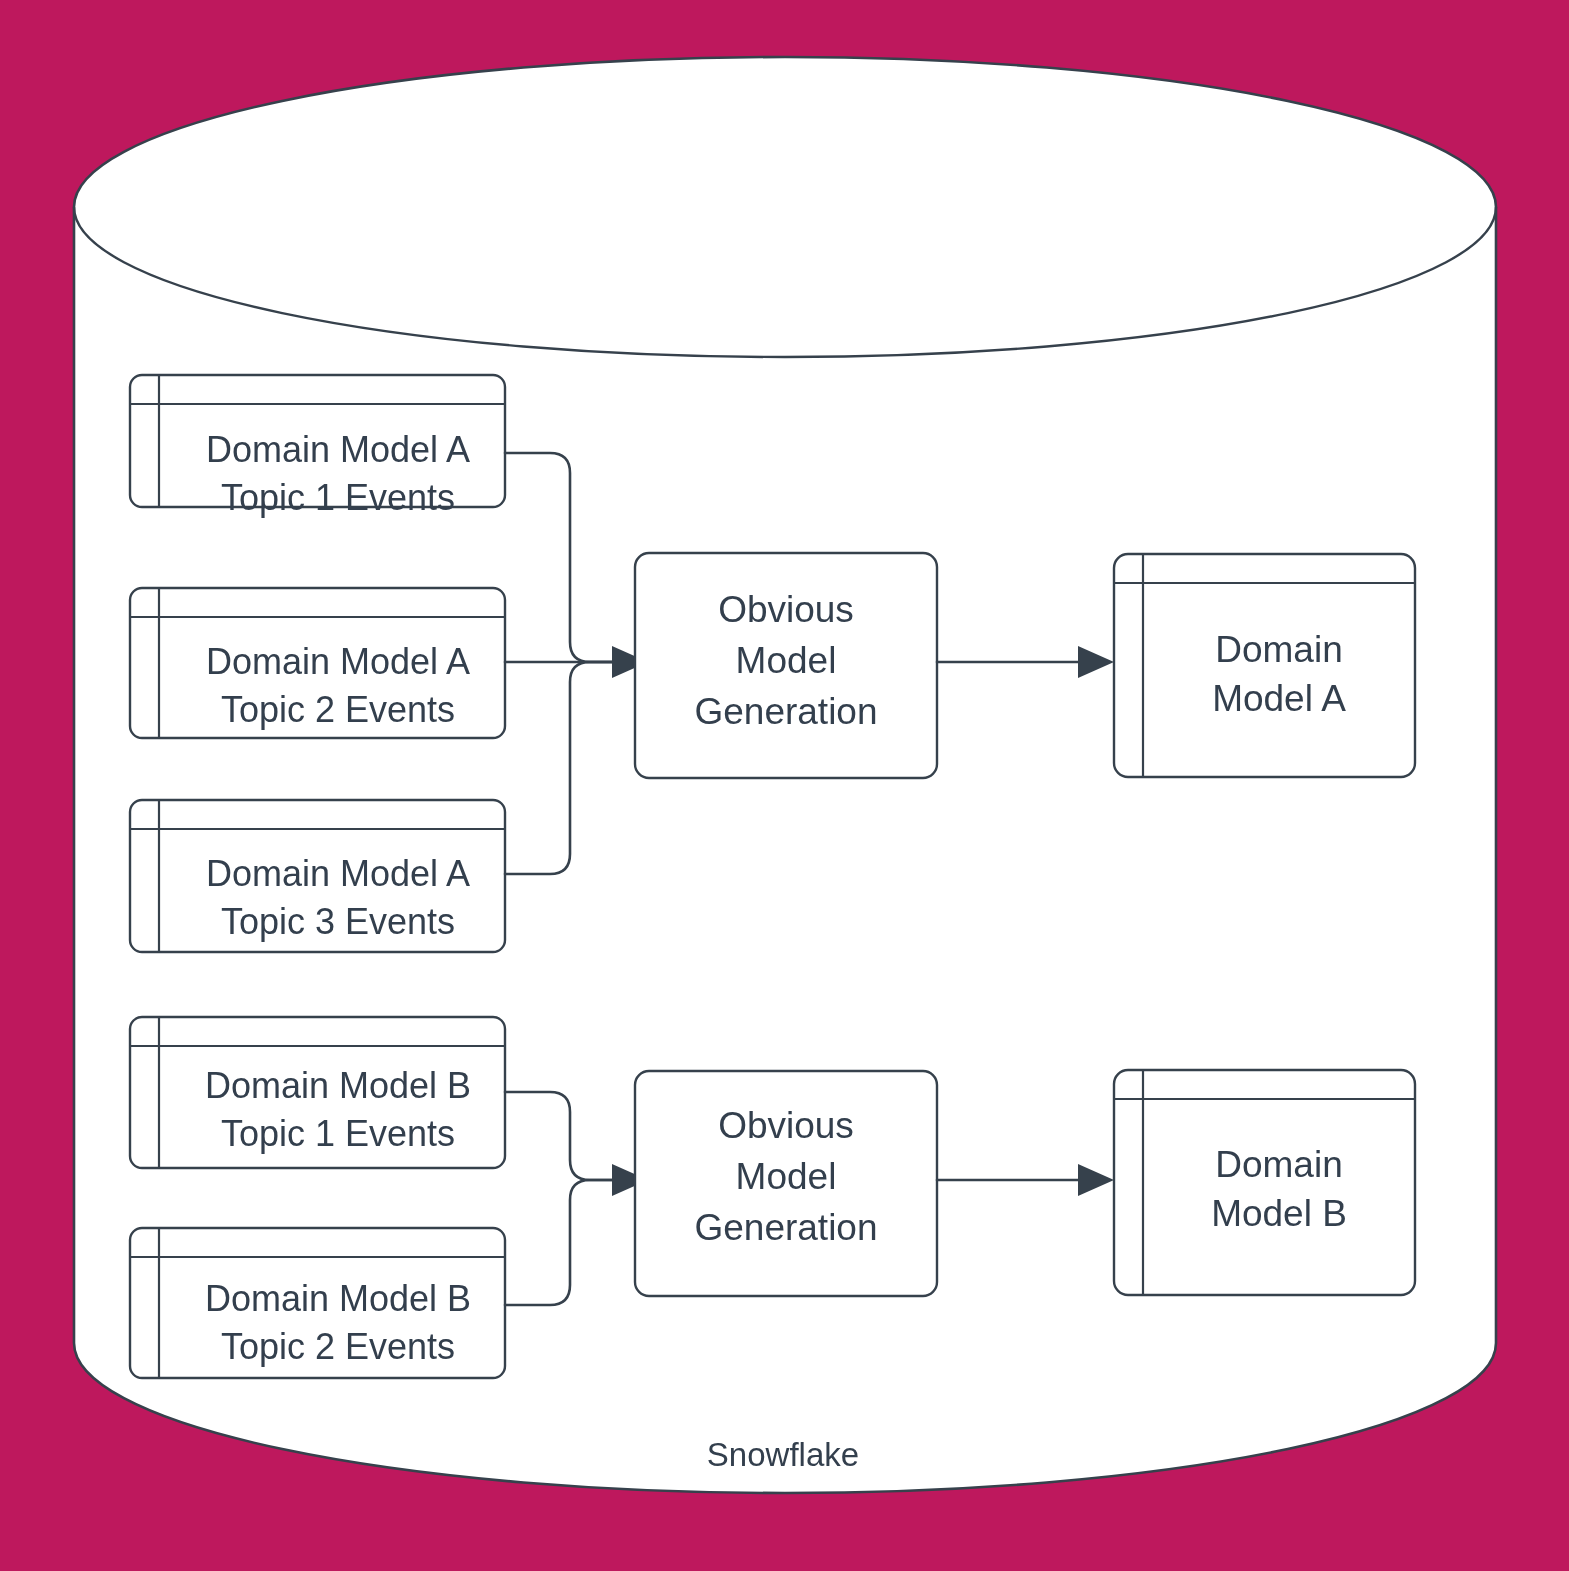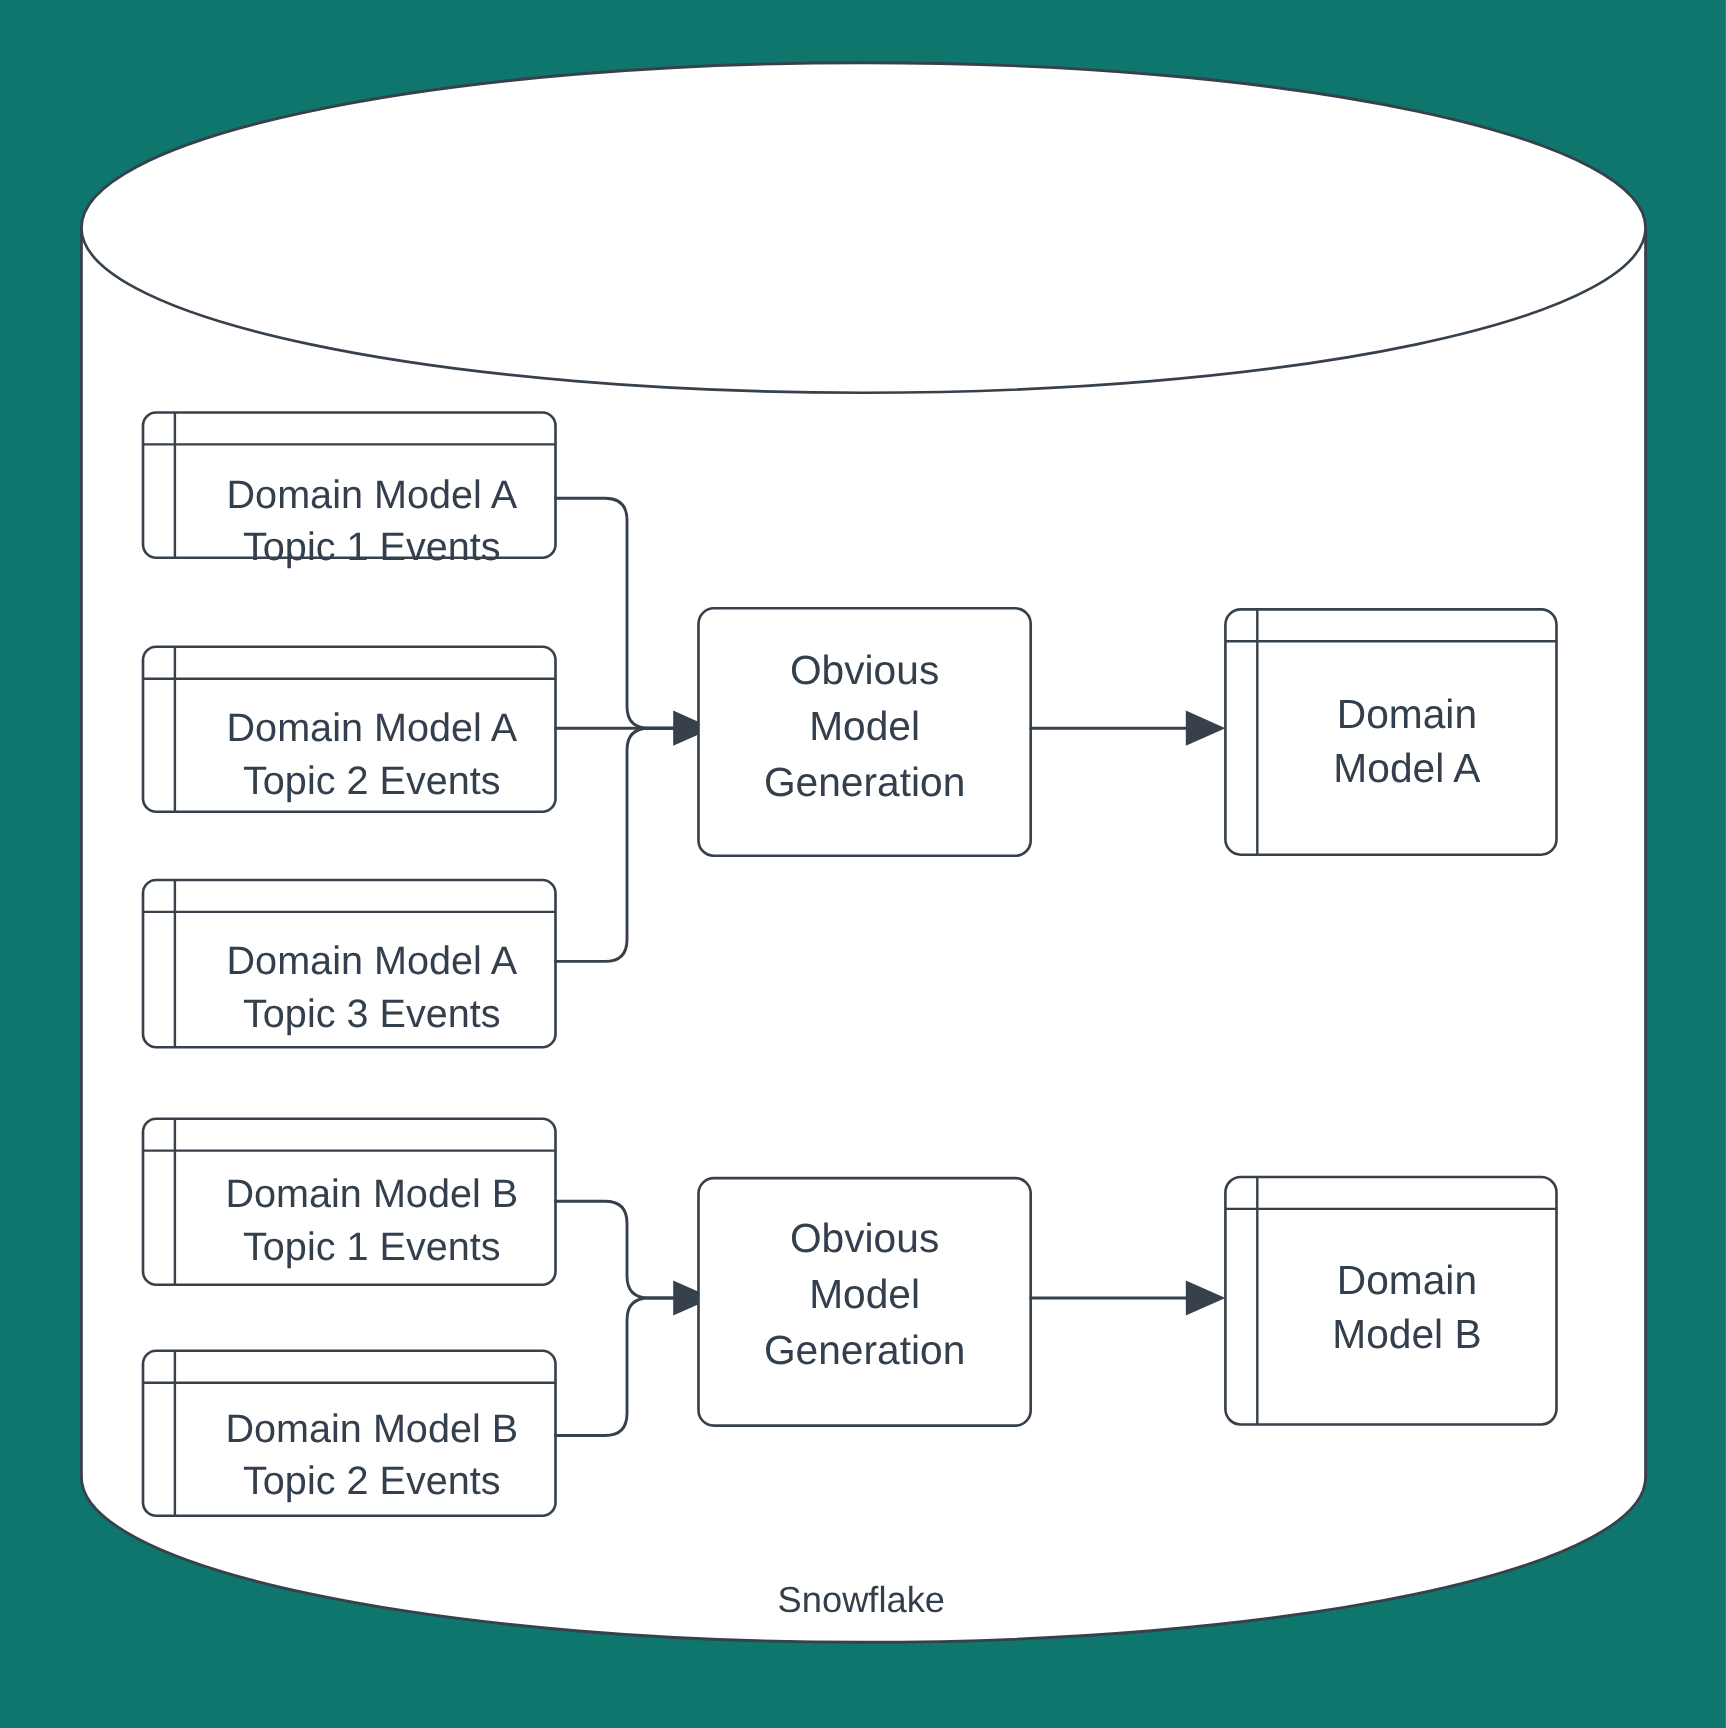--- a/index.html
+++ b/index.html
@@ -11,21 +11,21 @@
   body {
     width: 1569px;
     height: 1571px;
     font-family: "Liberation Sans", sans-serif;
     overflow: hidden;
   }
   #diagram-root {
     position: relative;
     width: 1569px;
     height: 1571px;
-    background: #0f766e;
+    background: #be185d;
   }
   svg.diagram-canvas {
     position: absolute;
     top: 0;
     left: 0;
     width: 1569px;
     height: 1571px;
     display: block;
   }
   .node-text {

